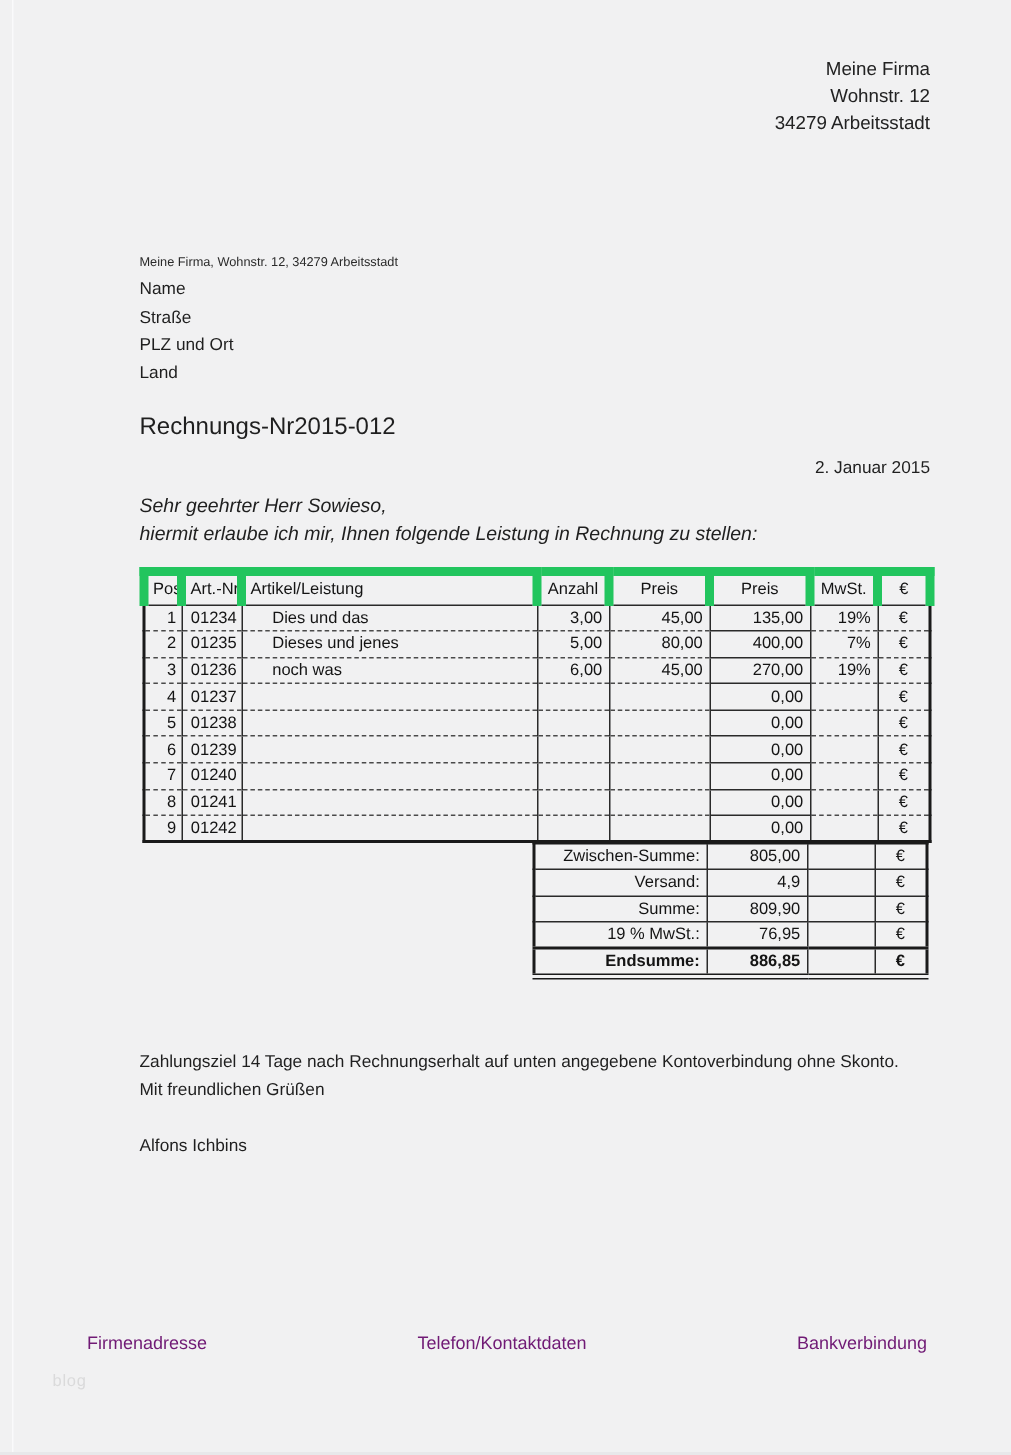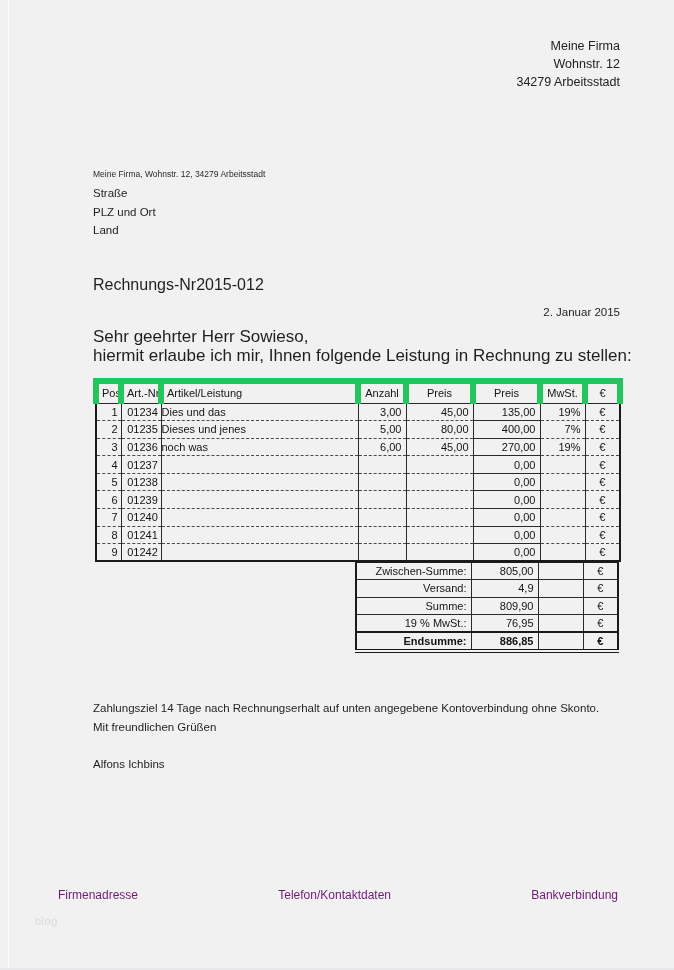--- a/index.html
+++ b/index.html
@@ -28,21 +28,21 @@
   
   .recipient { position: absolute; left: 93px; top: 168px; }
   .sender-line { font-size: 8.5px; line-height: 12px; margin-bottom: 4px; color: #2a2a2a; }
   .recipient-line { font-size: 11.5px; line-height: 18.6px; }
 
   
   .invoice-number { position: absolute; left: 93px; top: 276px; font-size: 16px; }
   .date-line { position: absolute; top: 306px; right: 54px; font-size: 11.5px; text-align: right; }
 
   
-  .salutation { position: absolute; left: 93px; top: 328px; font-size: 17px; line-height: 18.6px; }
+  .salutation { position: absolute; left: 93px; top: 328px; font-size: 13px; line-height: 18.6px; font-style: italic; }
 
   
   .items-wrap { position: absolute; left: 93px; top: 378px; }
   table.items {
     border-collapse: collapse; table-layout: fixed; width: 524px;
     font-size: 11px; color: #141414;
     border: 2px solid #1a1a1a;
   }
   table.items th, table.items td { overflow: hidden; white-space: nowrap; }
   table.items th {
@@ -52,21 +52,21 @@
   }
   table.items th:nth-child(-n+3) { text-align: left; padding-left: 3px; }
   table.items td {
     height: 17.6px; vertical-align: middle;
     border-left: 1px solid #2a2a2a; border-right: 1px solid #2a2a2a;
     border-bottom: 1px dashed #4a4a4a;
   }
   table.items tr:last-child td { border-bottom: none; }
   table.items td:nth-child(1) { text-align: right; padding-right: 3px; }
   table.items td:nth-child(2) { text-align: center;  padding-left: 3px; }
-  table.items td:nth-child(3) { text-align: left;  padding-left: 0; }
+  table.items td:nth-child(3) { text-align: left;  padding-left: 20px; }
   table.items td:nth-child(4),
   table.items td:nth-child(5),
   table.items td:nth-child(6),
   table.items td:nth-child(7) { text-align: right; padding-right: 4px; }
   table.items td:nth-child(6) { border-bottom: 1px solid #2a2a2a; }
   table.items td:nth-child(8) { text-align: center; }
 
   
   .summary-wrap { position: absolute; left: 355px; top: 561px; }
   table.summary {
@@ -112,20 +112,21 @@
   <div class="page-edge"></div>
 
   <div class="company-header">
     <div>Meine Firma</div>
     <div>Wohnstr. 12</div>
     <div>34279 Arbeitsstadt</div>
   </div>
 
   <div class="recipient">
     <div class="sender-line">Meine Firma, Wohnstr. 12, 34279 Arbeitsstadt</div>
+    <div class="recipient-line">Name</div>
     <div class="recipient-line">Straße</div>
     <div class="recipient-line">PLZ und Ort</div>
     <div class="recipient-line">Land</div>
   </div>
 
   <div class="invoice-number"><span>Rechnungs-Nr</span><span>2015-012</span></div>
 
   <div class="date-line">2. Januar 2015</div>
 
   <div class="salutation">

